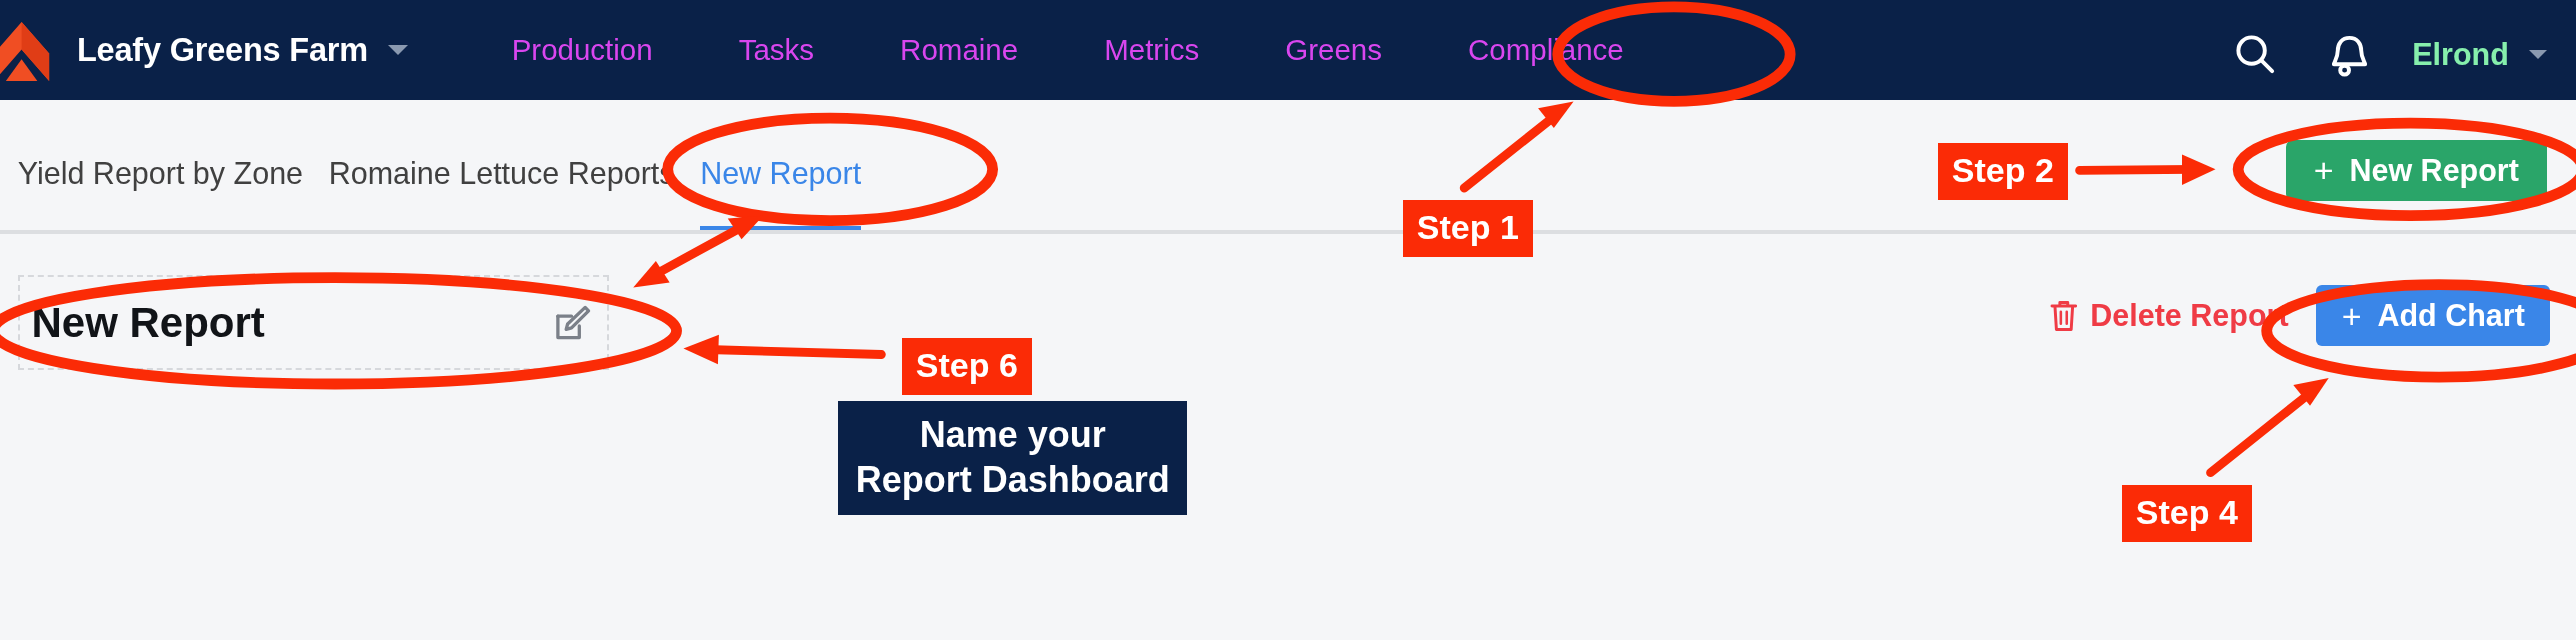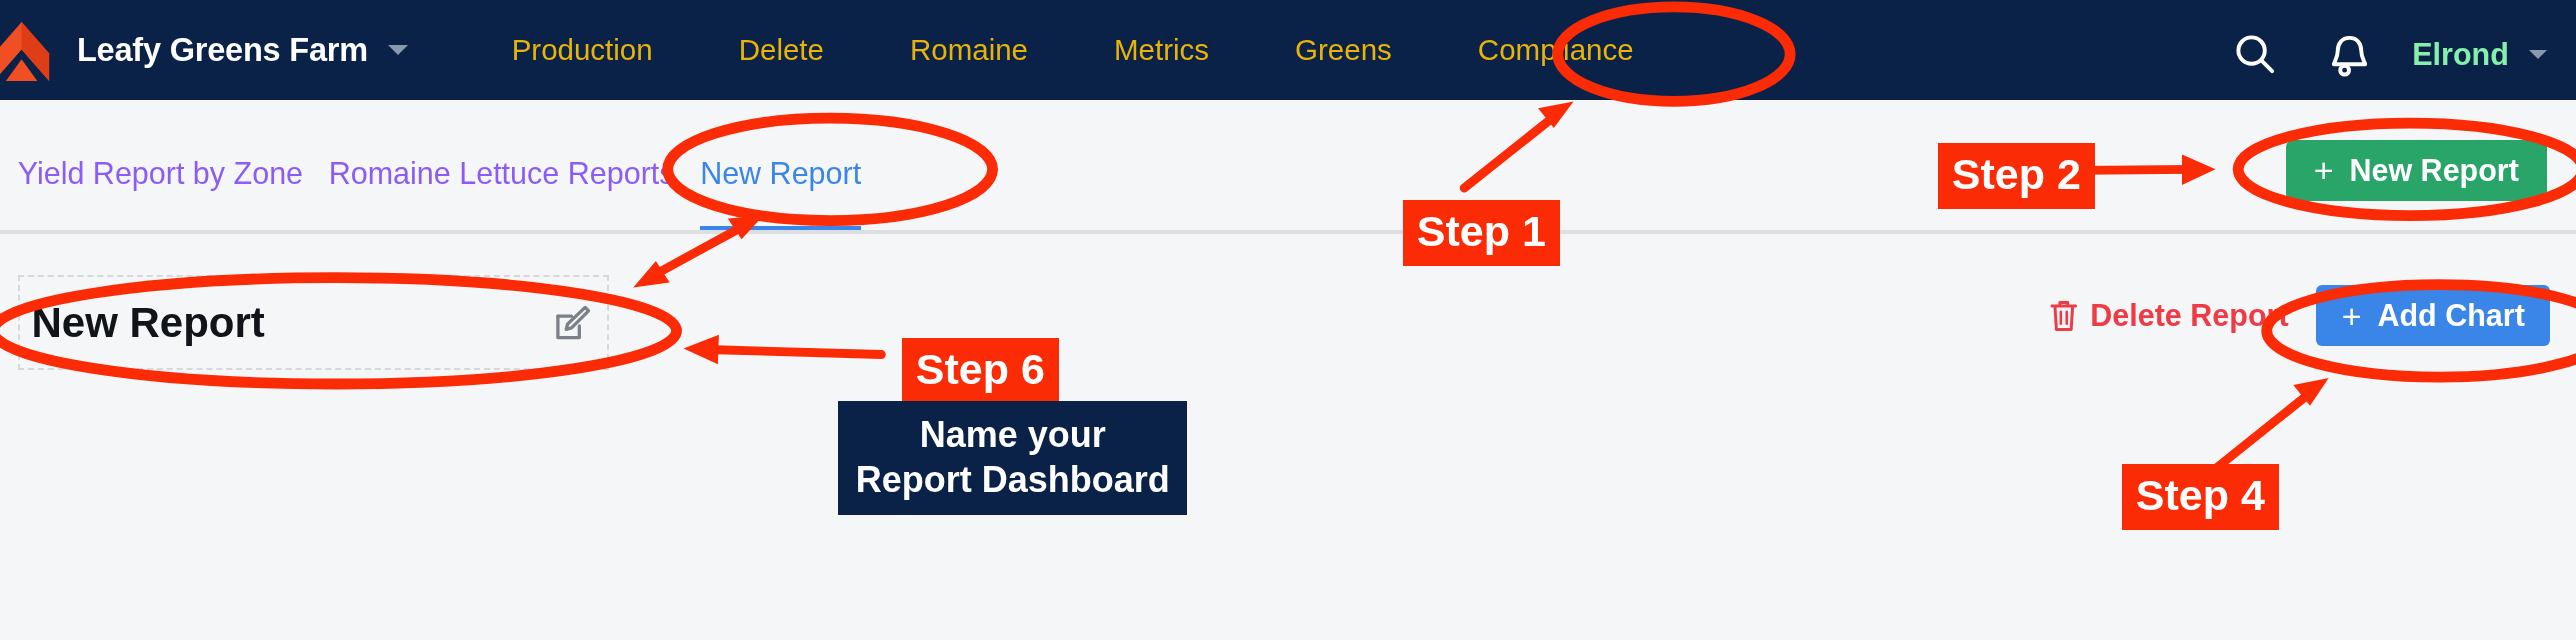--- a/index.html
+++ b/index.html
@@ -30,21 +30,21 @@
     margin-left:13.8px;white-space:nowrap;
   }
   .caret{
     width:0;height:0;border-left:10.8px solid transparent;border-right:10.8px solid transparent;
     border-top:10.8px solid #8a99b0;margin-left:19.7px;flex:none;
   }
   .caret.small{border-left-width:9.8px;border-right-width:9.8px;border-top-width:9.8px;}
 
   .nav{display:flex;align-items:center;margin-left:104px;}
   .nav-item{
-    color:#eab308;font-size:29.5px;white-space:nowrap;padding:0 0;
+    color:#d946ef;font-size:29.5px;white-space:nowrap;padding:0 0;
     margin-right:86px;cursor:pointer;
   }
   .nav-item:last-child{margin-right:0;}
 
   .topbar-right{
     position:absolute;right:29.5px;top:0;height:108px;
     display:flex;align-items:center;
   }
   .icon-btn{width:55px;height:55px;display:flex;align-items:center;justify-content:center;cursor:pointer;}
   .icon-btn svg{display:block;}
@@ -55,21 +55,21 @@
   
   .tabstrip{
     position:absolute;left:0;top:108px;width:2576px;height:126px;
     background:#f5f6f8;
   }
   .tabstrip-line{
     position:absolute;left:0;bottom:0;width:2576px;height:3.9px;background:#dcdee1;
   }
   .tabs{position:absolute;left:17.7px;top:0;height:126px;display:flex;align-items:center;}
   .tab{
-    font-size:30.5px;color:#8b5cf6;white-space:nowrap;margin-right:25.6px;cursor:pointer;
+    font-size:30.5px;color:#404040;white-space:nowrap;margin-right:25.6px;cursor:pointer;
     position:relative;height:126px;display:flex;align-items:center;padding-top:5.9px;box-sizing:border-box;
   }
   .tab.active{color:#3a86e8;}
   .tab.active .tab-underline{
     position:absolute;left:0;right:0;bottom:0;height:7.9px;background:#3a86e8;
   }
   .tab .tab-underline{display:none;}
   .tab.active .tab-underline{display:block;}
 
   .btn-new-report{
@@ -111,21 +111,21 @@
     font-size:30.5px;font-weight:bold;white-space:nowrap;cursor:pointer;
   }
   .btn-add-chart .plus{font-size:34px;font-weight:normal;margin-right:15.8px;line-height:1;}
 
   
   .overlay{position:absolute;inset:0;pointer-events:none;}
   .overlay svg{position:absolute;left:0;top:0;}
 
   .step-label{
     position:absolute;background:#fb2b06;color:#ffffff;
-    font-size:43px;font-weight:bold;line-height:1;
+    font-size:34px;font-weight:bold;line-height:1;
     padding:9.8px 13.8px 12.8px 13.8px;white-space:nowrap;
   }
   .tooltip{
     position:absolute;background:#0a2148;color:#ffffff;
     font-size:36px;font-weight:bold;line-height:1.25;text-align:center;
     padding:10.8px 17.7px 12.8px 17.7px;white-space:pre-line;
   }
 </style>
 </head>
 <body>
@@ -141,21 +141,21 @@
           <path d="M30 2 L30 30 L58 62 L58 34 Z" fill="#e03d16"></path>
           <path d="M30 40 L14 62 L46 62 Z" fill="#f04e23"></path>
         </svg>
       </span>
       <span class="brand-name">Leafy Greens Farm</span>
       <span class="caret"></span>
     </div>
 
     <div class="nav">
       <div class="nav-item">Production</div>
-      <div class="nav-item">Delete</div>
+      <div class="nav-item">Tasks</div>
       <div class="nav-item">Romaine</div>
       <div class="nav-item">Metrics</div>
       <div class="nav-item">Greens</div>
       <div class="nav-item">Compliance</div>
     </div>
 
     <div class="topbar-right">
       <span class="icon-btn">
         <svg width="45" height="45" viewBox="0 0 46 46">
           <circle cx="19" cy="19" r="13.5" fill="none" stroke="#ffffff" stroke-width="4"></circle>
@@ -265,20 +265,20 @@
       <g>
         <line x1="672" y1="275" x2="760" y2="227" stroke="#fb2b06" stroke-width="9" stroke-linecap="round"></line>
         <polygon points="775,219 739,222 753,243" fill="#fb2b06"></polygon>
         <polygon points="643,292 680,287 666,265" fill="#fb2b06"></polygon>
       </g>
     </svg>
 
     <div class="step-label" style="left:1403px;top:200px;">Step 1</div>
     <div class="step-label" style="left:1938px;top:143px;">Step 2</div>
     <div class="step-label" style="left:902px;top:338px;">Step 6</div>
-    <div class="step-label" style="left:2122px;top:464px;">Step 4</div>
+    <div class="step-label" style="left:2122px;top:485px;">Step 4</div>
 
     <div class="tooltip" style="left:838px;top:401px;">Name your
 Report Dashboard</div>
   </div>
 
 </div>
 
 
 </body></html>

